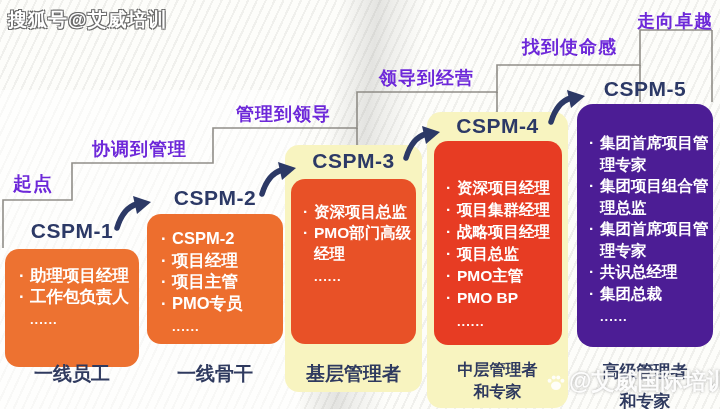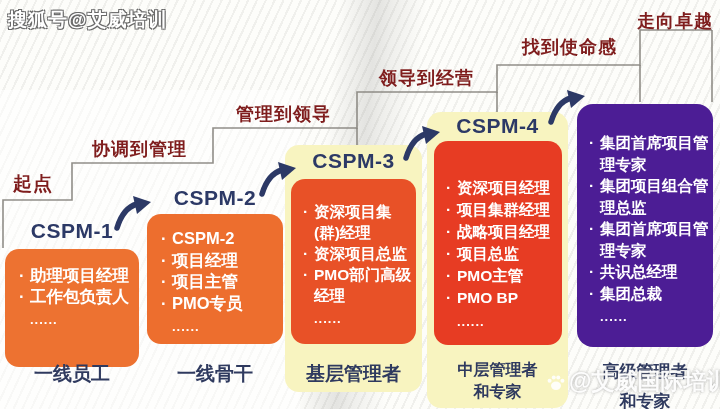--- a/index.html
+++ b/index.html
@@ -48,21 +48,21 @@
   .t5{left:577px;width:136px;top:77px;}
 
   .bottom-label{position:absolute;z-index:3;color:#2f3a5f;font-weight:bold;font-size:19px;
     text-align:center;white-space:pre-line;}
   .b1{left:5px;  width:134px;top:361px;}
   .b2{left:147px;width:136px;top:361px;}
   .b3{left:285px;width:137px;top:361px;}
   .b4{left:427px;width:141px;top:359px;font-size:16px;line-height:22px;}
   .b5{left:575px;width:140px;top:357px;font-size:17px;line-height:30px;}
 
-  .ladder-label{position:absolute;z-index:3;color:#7f1d1d;font-weight:bold;font-size:18px;
+  .ladder-label{position:absolute;z-index:3;color:#6d28d9;font-weight:bold;font-size:18px;
     letter-spacing:1px;white-space:nowrap;}
   .L0{left:13px; top:171px;font-size:19px;}
   .L1{left:92px; top:137px;}
   .L2{left:236px;top:102px;}
   .L3{left:379px;top:66px;text-align:right;}
   .L4{left:522px;top:35px;}
   .L5{left:637px;top:9px;}
 
   .arrow{position:absolute;z-index:4;width:40px;height:36px;}
   .a1{left:112px;top:195px;}
@@ -99,20 +99,21 @@
   <div class="ladder-label L1">协调到管理</div>
   <div class="ladder-label L2">管理到领导</div>
   <div class="ladder-label L3">领导到经营</div>
   <div class="ladder-label L4">找到使命感</div>
   <div class="ladder-label L5">走向卓越</div>
 
   <div class="title t1">CSPM-1</div>
   <div class="title t2">CSPM-2</div>
   <div class="title t3">CSPM-3</div>
   <div class="title t4">CSPM-4</div>
+  <div class="title t5">CSPM-5</div>
 
   <div class="card card1">
     <div class="roles">
       <div class="role">助理项目经理</div>
       <div class="role">工作包负责人</div>
       <div class="dots">......</div>
     </div>
   </div>
 
   <div class="card card2">
@@ -120,21 +121,20 @@
       <div class="role">CSPM-2</div>
       <div class="role">项目经理</div>
       <div class="role">项目主管</div>
       <div class="role">PMO专员</div>
       <div class="dots">......</div>
     </div>
   </div>
 
   <div class="card card3">
     <div class="roles">
-      <div class="role">资深项目集(群)经理</div>
       <div class="role">资深项目总监</div>
       <div class="role">PMO部门高级经理</div>
       <div class="dots">......</div>
     </div>
   </div>
 
   <div class="card card4">
     <div class="roles">
       <div class="role">资深项目经理</div>
       <div class="role">项目集群经理</div>

